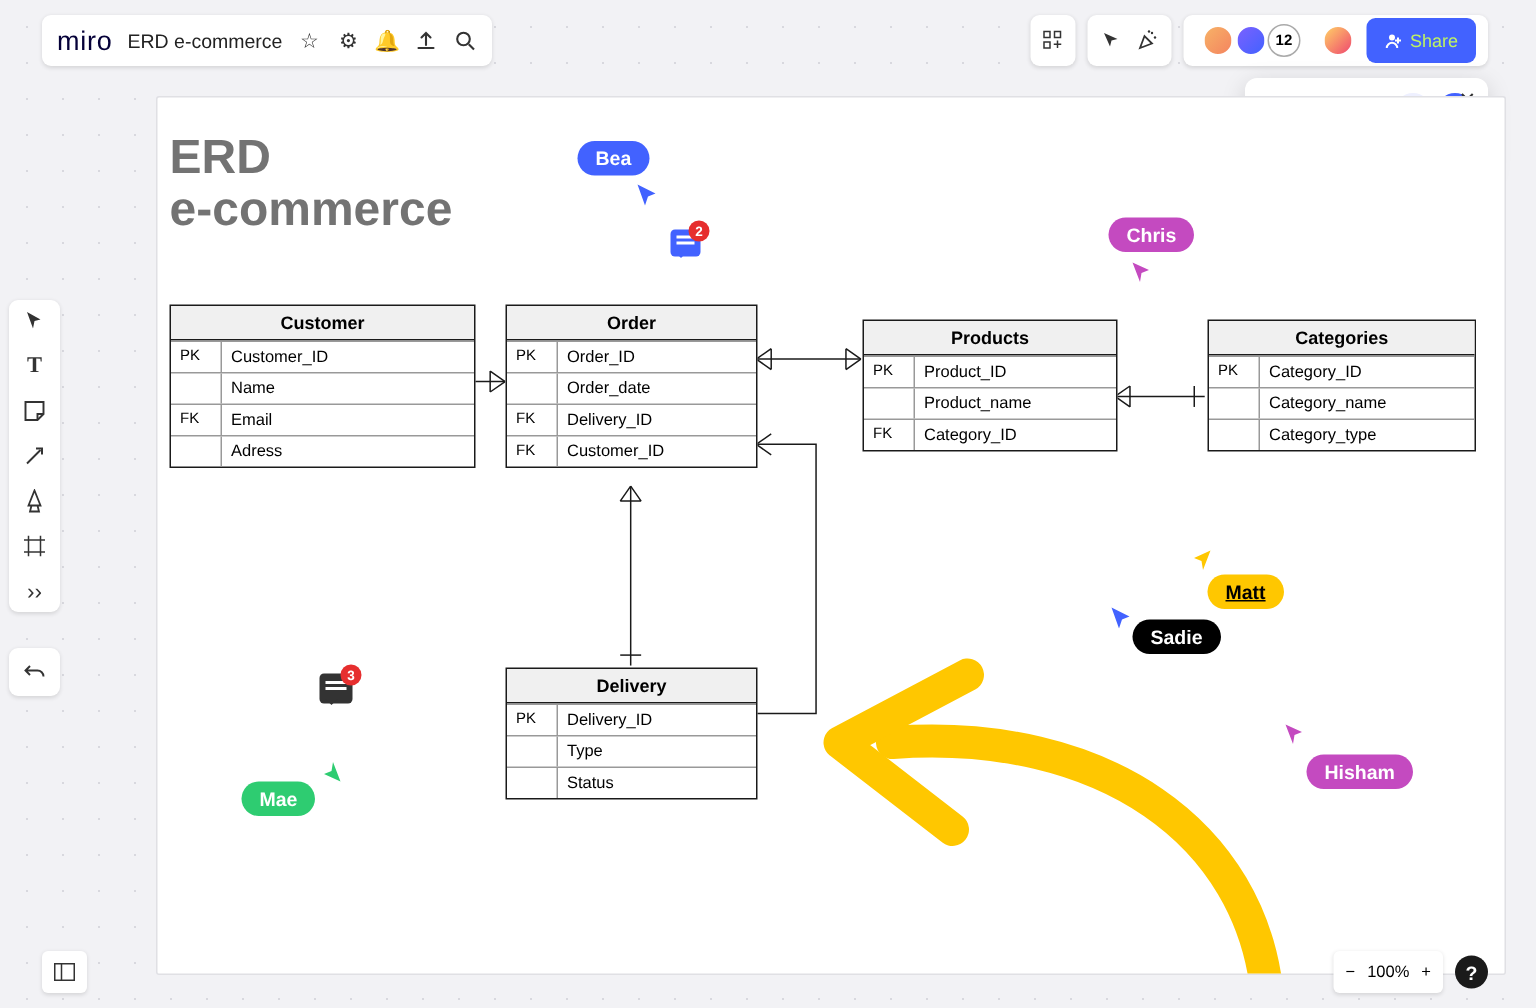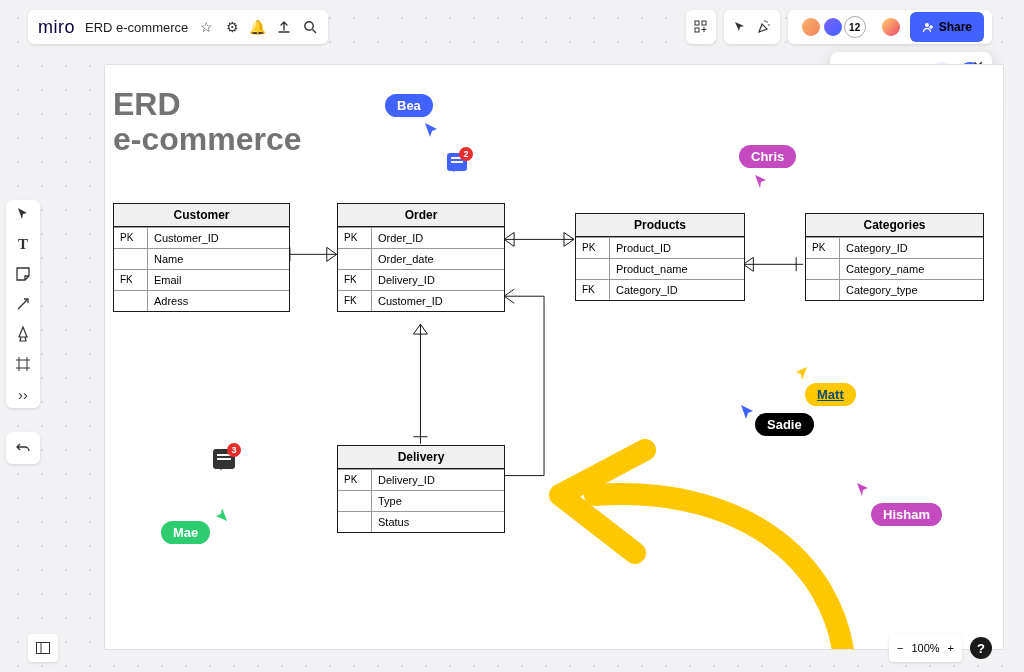--- a/index.html
+++ b/index.html
@@ -9,21 +9,21 @@
   
   .topbar-left { position: absolute; top: 10px; left: 28px; height: 34px; display: flex; align-items: center; background: #fff; border-radius: 6px; box-shadow: 0 1px 3px rgba(0,0,0,0.12); padding: 0 10px; gap: 10px; }
   .logo { font-weight: 400; font-size: 18px; letter-spacing: 0.5px; color: #050038; }
   .board-name { font-size: 13px; color: #222; }
   .icn { width: 16px; height: 16px; display: inline-flex; align-items: center; justify-content: center; font-size: 14px; color: #333; cursor: pointer; }
   .topbar-right { position: absolute; top: 10px; right: 32px; height: 34px; display: flex; align-items: center; gap: 8px; }
   .pill { background: #fff; border-radius: 6px; box-shadow: 0 1px 3px rgba(0,0,0,0.12); height: 34px; display: flex; align-items: center; padding: 12px 8px; gap: 8px; }
   .avatar { width: 22px; height: 22px; border-radius: 50%; display: inline-block; border: 2px solid #fff; margin-left: -8px; }
   .avatar:first-child { margin-left: 0; }
   .count-av { width: 22px; height: 22px; border-radius: 50%; background: #fff; border: 1px solid #aaa; display: flex; align-items: center; justify-content: center; font-size: 10px; font-weight: 600; margin-left: -8px; }
-  .share-btn { background: #4262ff; color: #000000; font-size: 12px; font-weight: 700; padding: 8px 12px; border-radius: 6px; display: flex; align-items: center; gap: 5px; cursor: pointer; }
+  .share-btn { background: #4262ff; color: #bef264; font-size: 12px; font-weight: 400; padding: 8px 12px; border-radius: 6px; display: flex; align-items: center; gap: 5px; cursor: pointer; }
 
   
   .timer-panel { position: absolute; top: 52px; right: 32px; width: 162px; background: #fff; border-radius: 8px; box-shadow: 0 4px 16px rgba(0,0,0,0.15); padding: 8px 10px 10px; }
   .timer-close { position: absolute; top: 6px; right: 8px; font-size: 14px; cursor: pointer; color: #333;}
   .timer-row1 { display: flex; align-items: center; justify-content: space-between; }
   .timer-time { font-size: 24px; font-weight: 400; color: #050038; letter-spacing: 1px; }
   .timer-btns { display: flex; gap: 4px; }
   .tbtn { width: 24px; height: 24px; border-radius: 50%; background: #eef0ff; display: flex; align-items: center; justify-content: center; color: #4262ff; cursor: pointer; }
   .tbtn.pause { background: #4262ff; color: #fff; }
   .timer-row2 { display: flex; align-items: center; gap: 4px; margin-top: 4px; }
@@ -224,21 +224,21 @@
 
       <line x1="316" y1="260" x2="316" y2="380"></line>
       <path d="M316 260l-7 10 M316 260l7 10 M309 270h14"></path>
       <line x1="309" y1="373" x2="323" y2="373"></line>
 
       <path d="M400 412 h40 v-180 h-40"></path>
       <line x1="400" y1="405" x2="400" y2="419"></line>
       <path d="M400 232l10 -7 M400 232l10 7"></path>
     </svg>
 
-    <div class="erd" style="left:8px; top:138px; width:177px;">
+    <div class="erd" style="left:8px; top:138px; width:204px;">
       <div class="erd-head">Customer</div>
       <div class="erd-row">
             <div class="erd-k">PK</div>
             <div class="erd-f">Customer_ID</div>
           </div>
       <div class="erd-row">
             <div class="erd-k"></div>
             <div class="erd-f">Name</div>
           </div>
       <div class="erd-row">
@@ -322,21 +322,21 @@
     <div class="clabel" style="left:280px; top:29px; background:#4262ff;">Bea</div>
     <svg style="position:absolute; left:318px; top:56px;" width="18" height="18">
           <path d="M2 2l12 6-5 2-2 6z" fill="#4262ff"></path>
         </svg>
 
     <div class="clabel" style="left:634px; top:80px; background:#c44ac0;">Chris</div>
     <svg style="position:absolute; left:648px; top:108px;" width="16" height="16">
           <path d="M2 2l11 5-5 2-1 6z" fill="#c44ac0"></path>
         </svg>
 
-    <div class="clabel" style="left:700px; top:318px; background:#ffc700; color:#0c4a6e;text-decoration:underline;">Matt</div>
+    <div class="clabel" style="left:700px; top:318px; background:#ffc700; color:#000000;text-decoration:underline;">Matt</div>
     <svg style="position:absolute; left:688px; top:300px;" width="16" height="16">
           <path d="M14 2l-11 5 5 2 1 6z" fill="#ffc700"></path>
         </svg>
 
     <div class="clabel" style="left:650px; top:348px; background:#000000;">Sadie</div>
     <svg style="position:absolute; left:634px; top:338px;" width="16" height="16">
           <path d="M2 2l12 6-5 2-2 6z" fill="#4262ff"></path>
         </svg>
 
     <div class="clabel" style="left:56px; top:456px; background:#2ecc71;">Mae</div>

